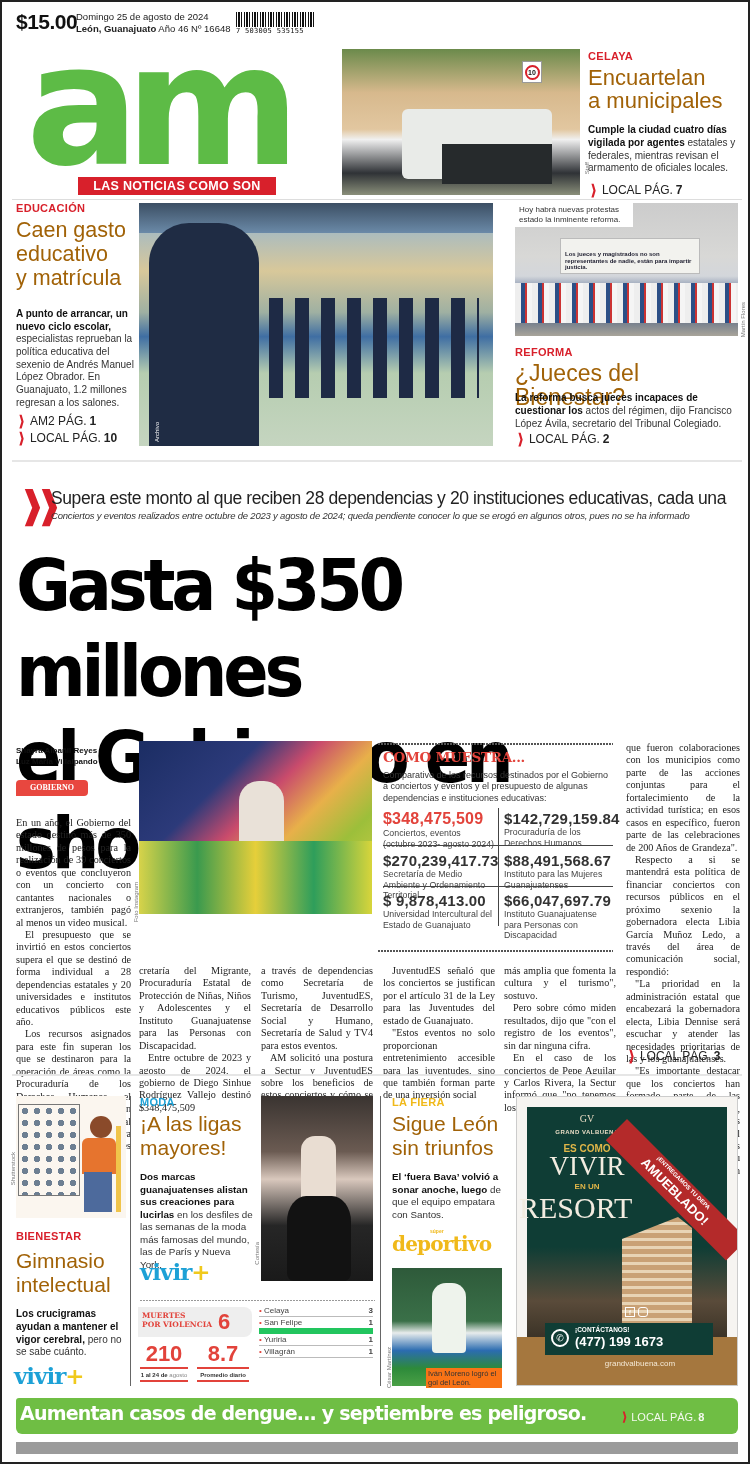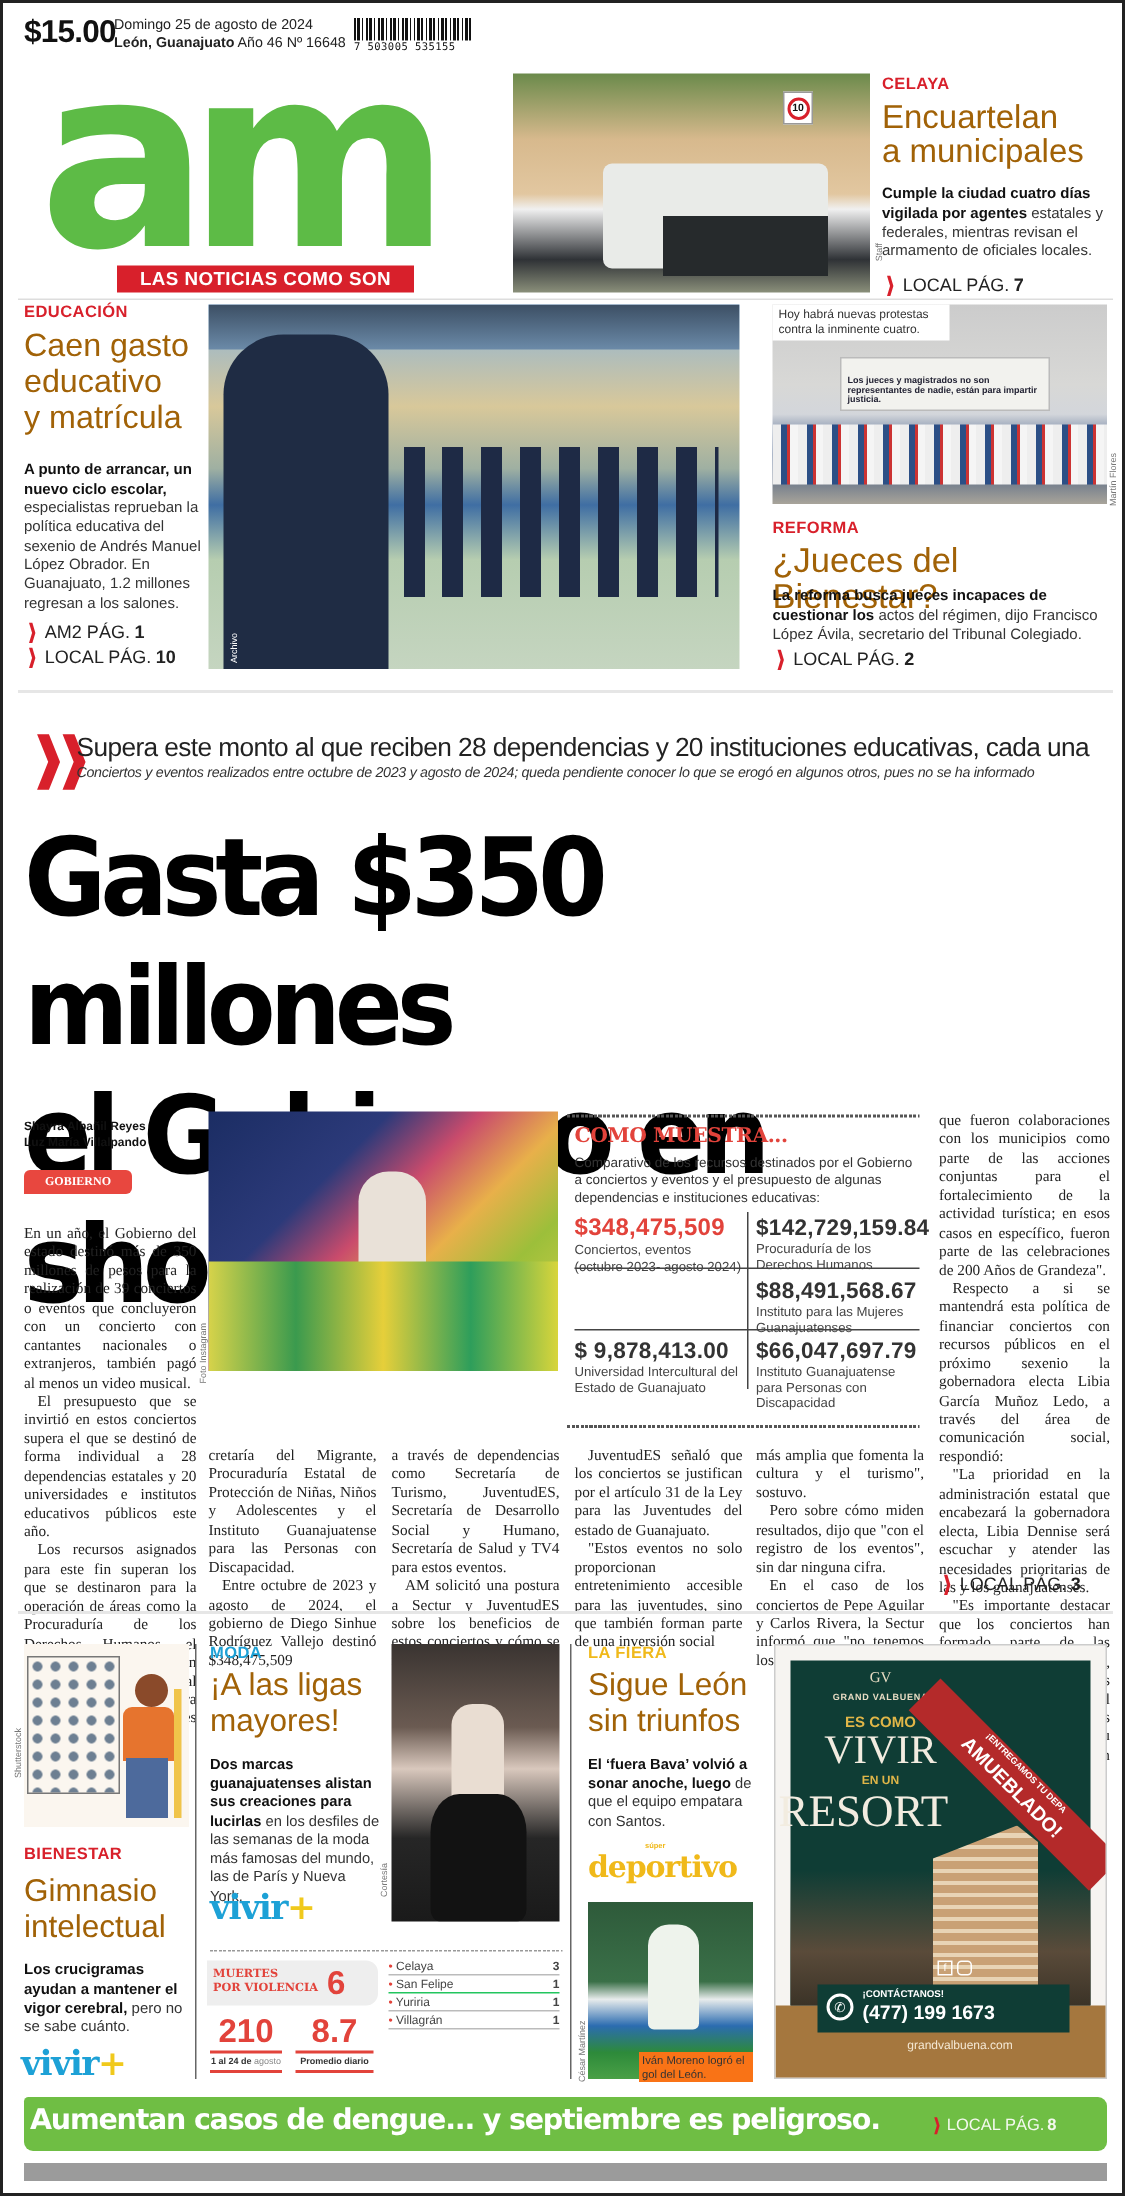--- a/index.html
+++ b/index.html
@@ -89,21 +89,21 @@
     <div class="abs" style="left:0;top:0;width:354px;height:30px;background:linear-gradient(180deg,#3c4f64,#6b8aa8)"></div>
     <div class="abs" style="left:10px;top:20px;width:110px;height:223px;background:#1f2c44;border-radius:40px 40px 0 0"></div>
     <div class="abs" style="left:130px;top:95px;width:210px;height:100px;background:repeating-linear-gradient(90deg,#1e2a45 0 14px,transparent 14px 26px)"></div>
   </div>
   <div class="credit" style="left:152px;top:420px;color:#fff">Archivo</div>
 
   <div class="photo" style="left:513px;top:201px;width:223px;height:133px;background:linear-gradient(180deg,#ccc 0%,#d8d8d6 40%,#d3d6db 55%,#2d4a7a 75%,#a8a49a 100%)">
     <div class="abs" style="left:45px;top:35px;width:140px;height:36px;background:#f2f2ee;border:1px solid #bbb;font-size:6px;font-weight:700;color:#223;padding:12px 4px 0;line-height:1.1">Los jueces y magistrados no son representantes de nadie, están para impartir justicia.</div>
     <div class="abs" style="left:0;top:80px;width:223px;height:40px;background:repeating-linear-gradient(90deg,#eee 0 6px,#2c4f86 6px 10px,#c33 10px 12px,#f5f5f5 12px 17px)"></div>
   </div>
-  <div class="abs" style="left:513px;top:201px;width:118px;background:#fff;padding:2px 4px;font-size:8px;line-height:1.25;color:#333">Hoy habrá nuevas protestas contra la inminente cuatro.</div>
+  <div class="abs" style="left:513px;top:201px;width:118px;background:#fff;padding:2px 4px;font-size:8px;line-height:1.25;color:#333">Hoy habrá nuevas protestas estado la inminente reforma.</div>
   <div class="credit" style="left:738px;top:300px">Martín Flores</div>
   <div class="abs kicker red" style="left:513px;top:344px">REFORMA</div>
   <div class="abs hl" style="left:513px;top:359px;font-size:23px">¿Jueces del Bienestar?</div>
   <div class="abs dek" style="left:513px;top:390px;width:225px;font-size:10px"><b>La reforma busca jueces incapaces de cuestionar los</b><span> actos del régimen, dijo Francisco López Ávila, secretario del Tribunal Colegiado.</span></div>
   <div class="abs ref" style="left:513px;top:429px">
       <span class="chev">❱</span>
       <span>LOCAL PÁG.</span>
       <b>2</b>
     </div>
 
@@ -152,20 +152,24 @@
   <div class="hrule" style="left:381px;top:884px;width:230px;background:#444"></div>
 
   <div class="fig" style="left:381px;top:808px;width:112px">
     <div class="amt" style="color:#e2433b;font-size:16px">$348,475,509</div>
     <div class="lbl">Conciertos, eventos (octubre 2023- agosto 2024)</div>
   </div>
   <div class="fig" style="left:502px;top:808px;width:112px">
     <div class="amt">$142,729,159.84</div>
     <div class="lbl">Procuraduría de los Derechos Humanos</div>
   </div>
+  <div class="fig" style="left:381px;top:850px;width:112px">
+    <div class="amt">$270,239,417.73</div>
+    <div class="lbl">Secretaría de Medio Ambiente y Ordenamiento Territorial</div>
+  </div>
   <div class="fig" style="left:502px;top:850px;width:112px">
     <div class="amt">$88,491,568.67</div>
     <div class="lbl">Instituto para las Mujeres Guanajuatenses</div>
   </div>
   <div class="fig" style="left:381px;top:890px;width:112px">
     <div class="amt">$ 9,878,413.00</div>
     <div class="lbl">Universidad Intercultural del Estado de Guanajuato</div>
   </div>
   <div class="fig" style="left:502px;top:890px;width:112px">
     <div class="amt">$66,047,697.79</div>
@@ -240,21 +244,21 @@
   </div>
   <div class="abs" style="left:195px;top:1341px;width:52px;text-align:center">
     <div style="font-weight:900;font-size:22px;color:#e2433b;line-height:1;border-bottom:2px solid #e2433b;padding-bottom:2px">8.7</div>
     <div style="font-size:6px;font-weight:700;color:#333;margin-top:3px;border-bottom:2px solid #e2433b;padding-bottom:2px">Promedio diario</div>
   </div>
   <div class="abs" style="left:257px;top:1303px;width:114px;font-size:8px;color:#444">
     <div style="display:flex;justify-content:space-between;border-bottom:1px solid #bbb;padding:1px 0">
         <span><span style="color:#e2433b">•</span> <span>Celaya</span></span>
         <b>3</b>
       </div>
-    <div style="display:flex;justify-content:space-between;border-bottom:1px solid #22c55e;padding:1px 0">
+    <div style="display:flex;justify-content:space-between;border-bottom:6px solid #22c55e;padding:1px 0">
         <span><span style="color:#e2433b">•</span> <span>San Felipe</span></span>
         <b>1</b>
       </div>
     <div style="display:flex;justify-content:space-between;border-bottom:1px solid #bbb;padding:1px 0">
         <span><span style="color:#e2433b">•</span> <span>Yuriria</span></span>
         <b>1</b>
       </div>
     <div style="display:flex;justify-content:space-between;border-bottom:1px solid #bbb;padding:1px 0">
         <span><span style="color:#e2433b">•</span> <span>Villagrán</span></span>
         <b>1</b>

